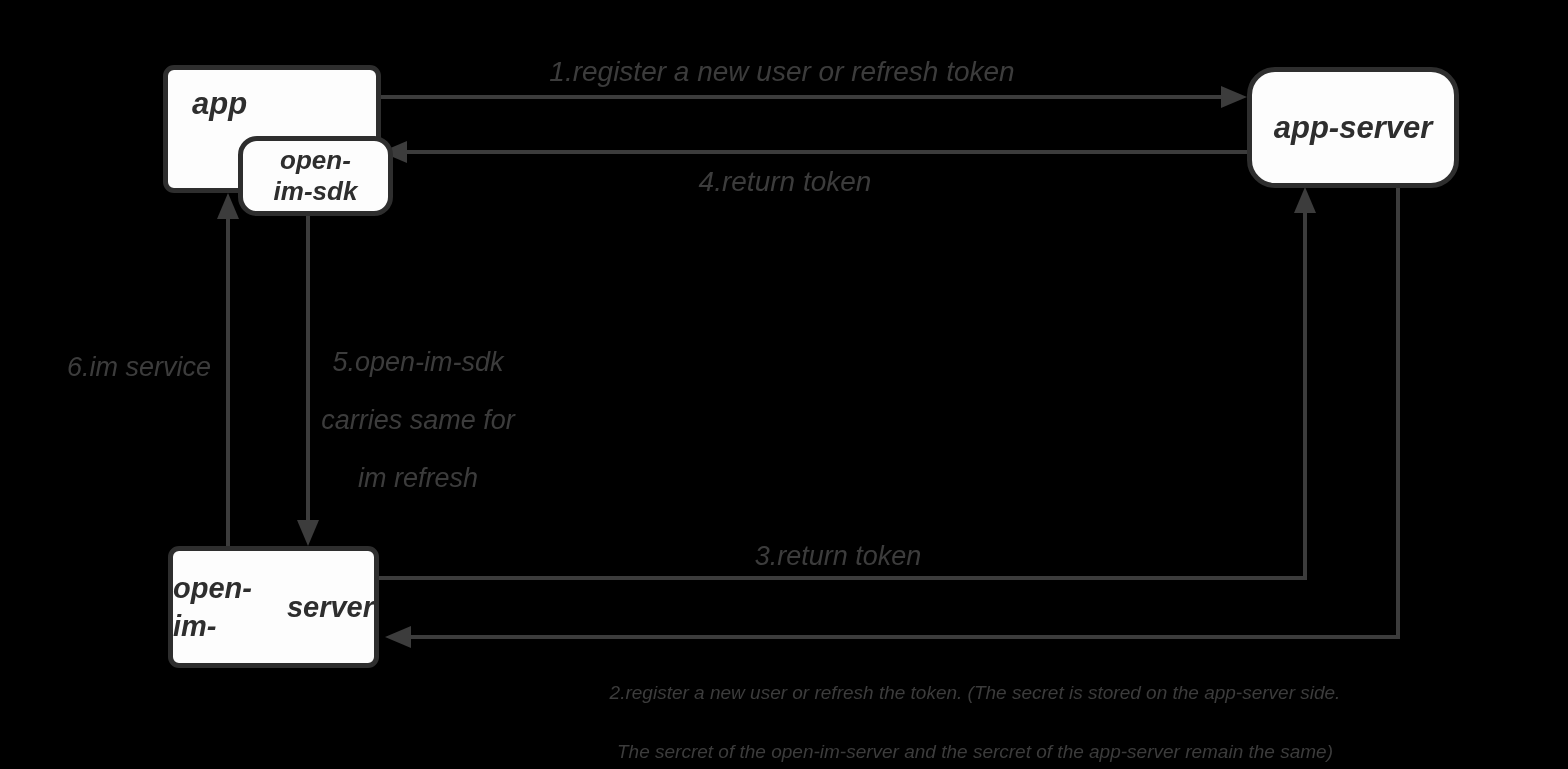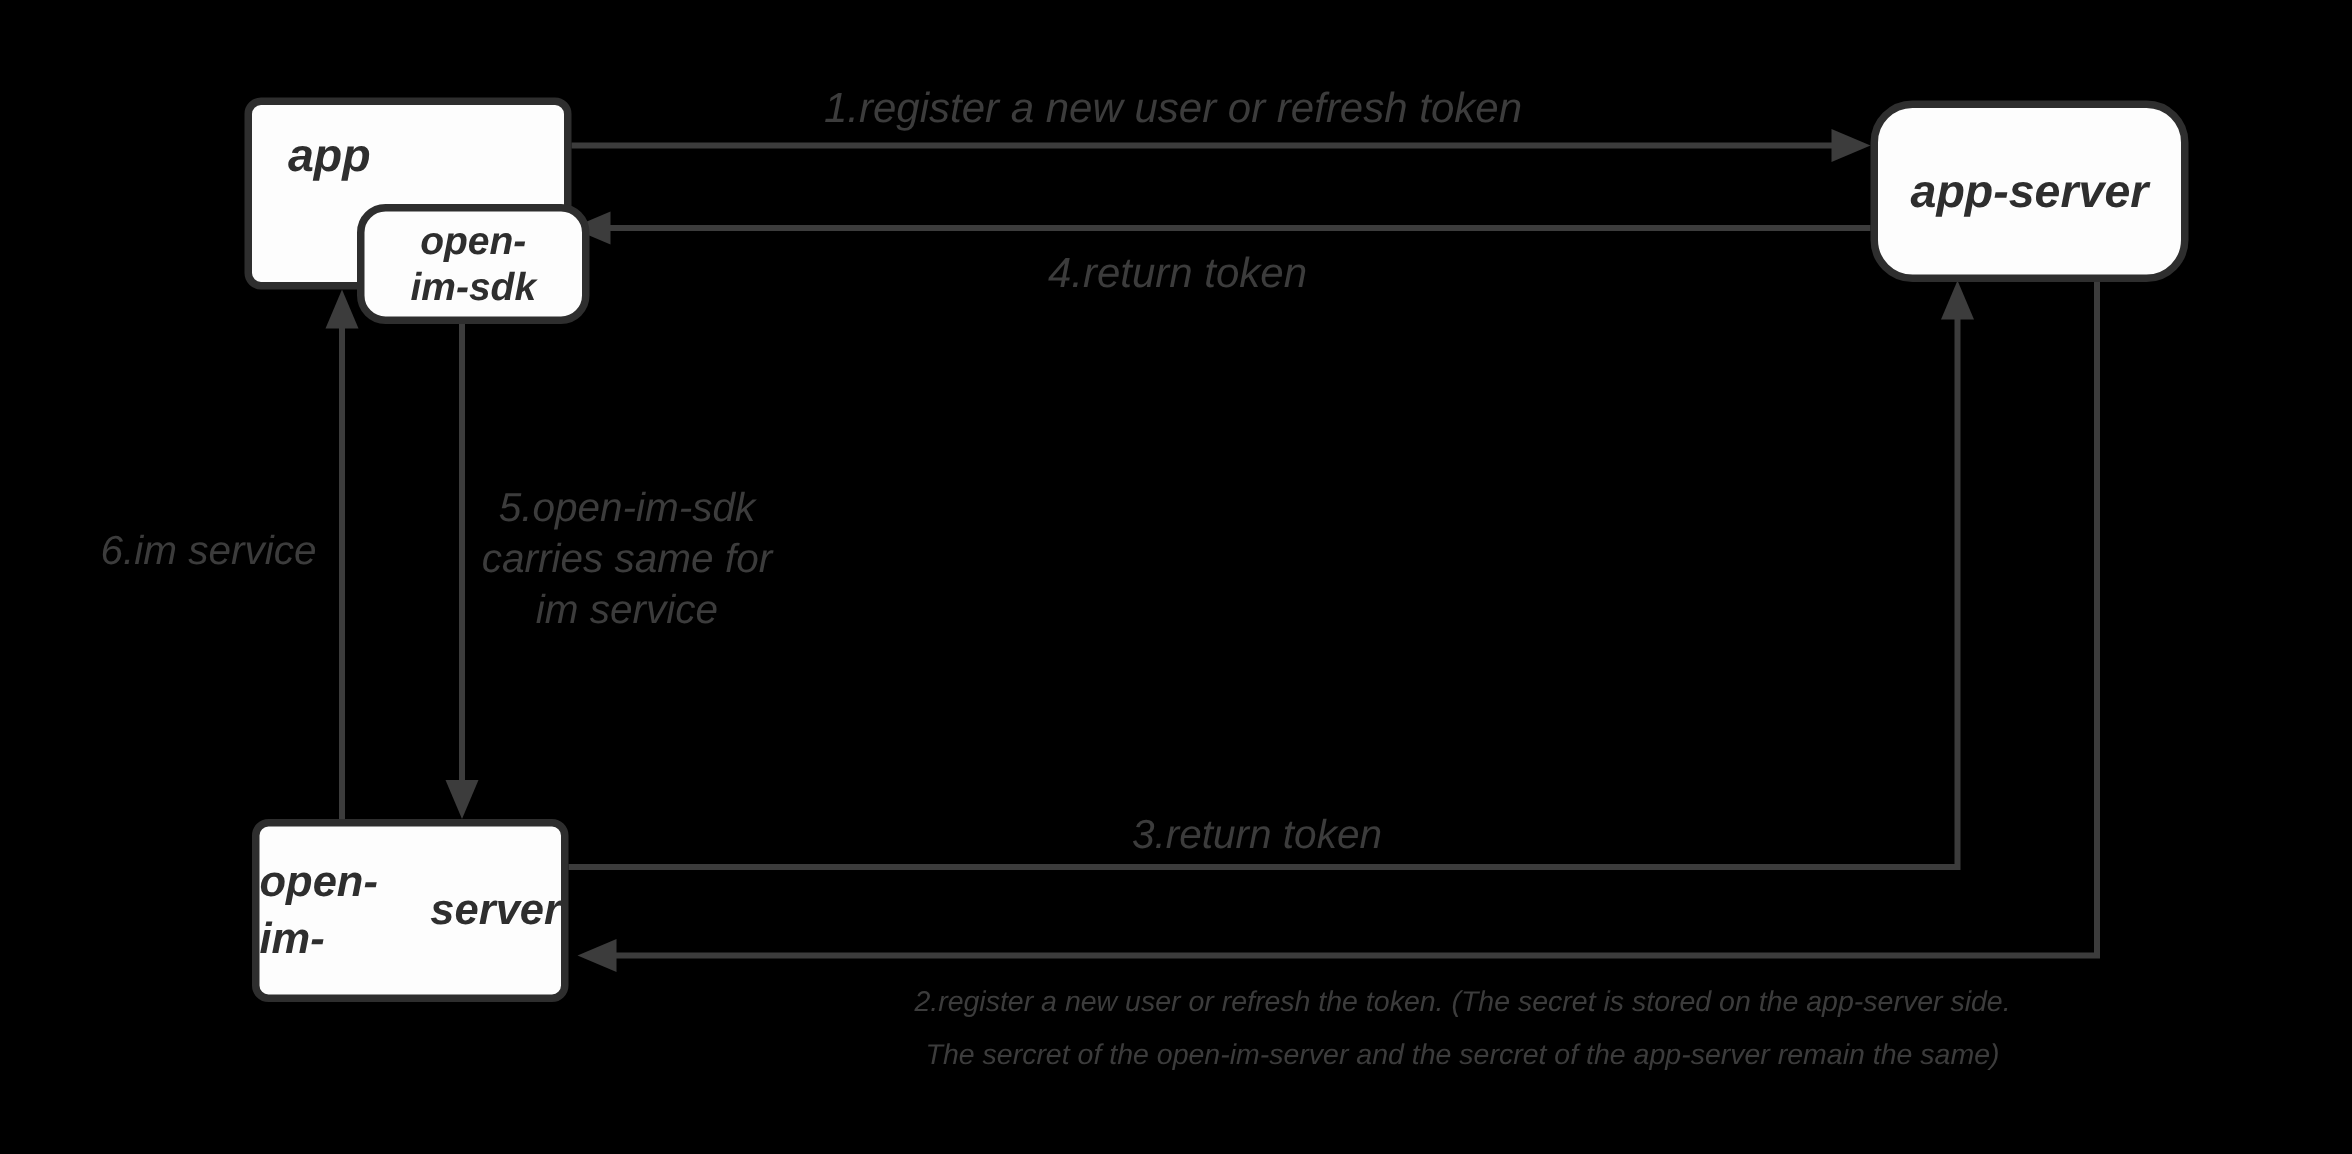--- a/index.html
+++ b/index.html
@@ -33,21 +33,21 @@
   .node-open-im-server{
     left:168px;top:546px;width:211px;height:122px;z-index:1;
     display:flex;flex-direction:row;align-items:center;justify-content:center;
     font-size:29px;line-height:38px;
   }
   .edge-label{
     position:absolute;font-style:italic;
     color:var(--text-color,#3c3c3c);
     white-space:nowrap;z-index:3;
   }
-  .edge-label div{white-space:nowrap;}
+  .edge-label div{white-space:nowrap;margin-top:24px;}
   .label-1{left:782px;top:56px;transform:translateX(-50%);font-size:28px;}
   .label-4{left:785px;top:166px;transform:translateX(-50%);font-size:28px;}
   .label-5{left:418px;top:321px;transform:translateX(-50%);text-align:center;font-size:27px;line-height:34px;}
   .label-6{left:139px;top:352px;transform:translateX(-50%);font-size:27px;}
   .label-3{left:838px;top:541px;transform:translateX(-50%);font-size:27px;}
   .label-2{left:975px;top:651px;transform:translateX(-50%);text-align:center;font-size:19px;line-height:35px;}
 </style>
 </head>
 <body>
 
@@ -98,21 +98,21 @@
     <div>server</div>
   </div>
 
   <div class="edge-label label-1">1.register a new user or refresh token</div>
 
   <div class="edge-label label-4">4.return token</div>
 
   <div class="edge-label label-5">
     <div>5.open-im-sdk</div>
     <div>carries same for</div>
-    <div>im service</div>
+    <div>im refresh</div>
   </div>
 
   <div class="edge-label label-6">6.im service</div>
 
   <div class="edge-label label-3">3.return token</div>
 
   <div class="edge-label label-2">
     <div>2.register a new user or refresh the token. (The secret is stored on the app-server side.</div>
     <div>The sercret of the open-im-server and the sercret of the app-server remain the same)</div>
   </div>

